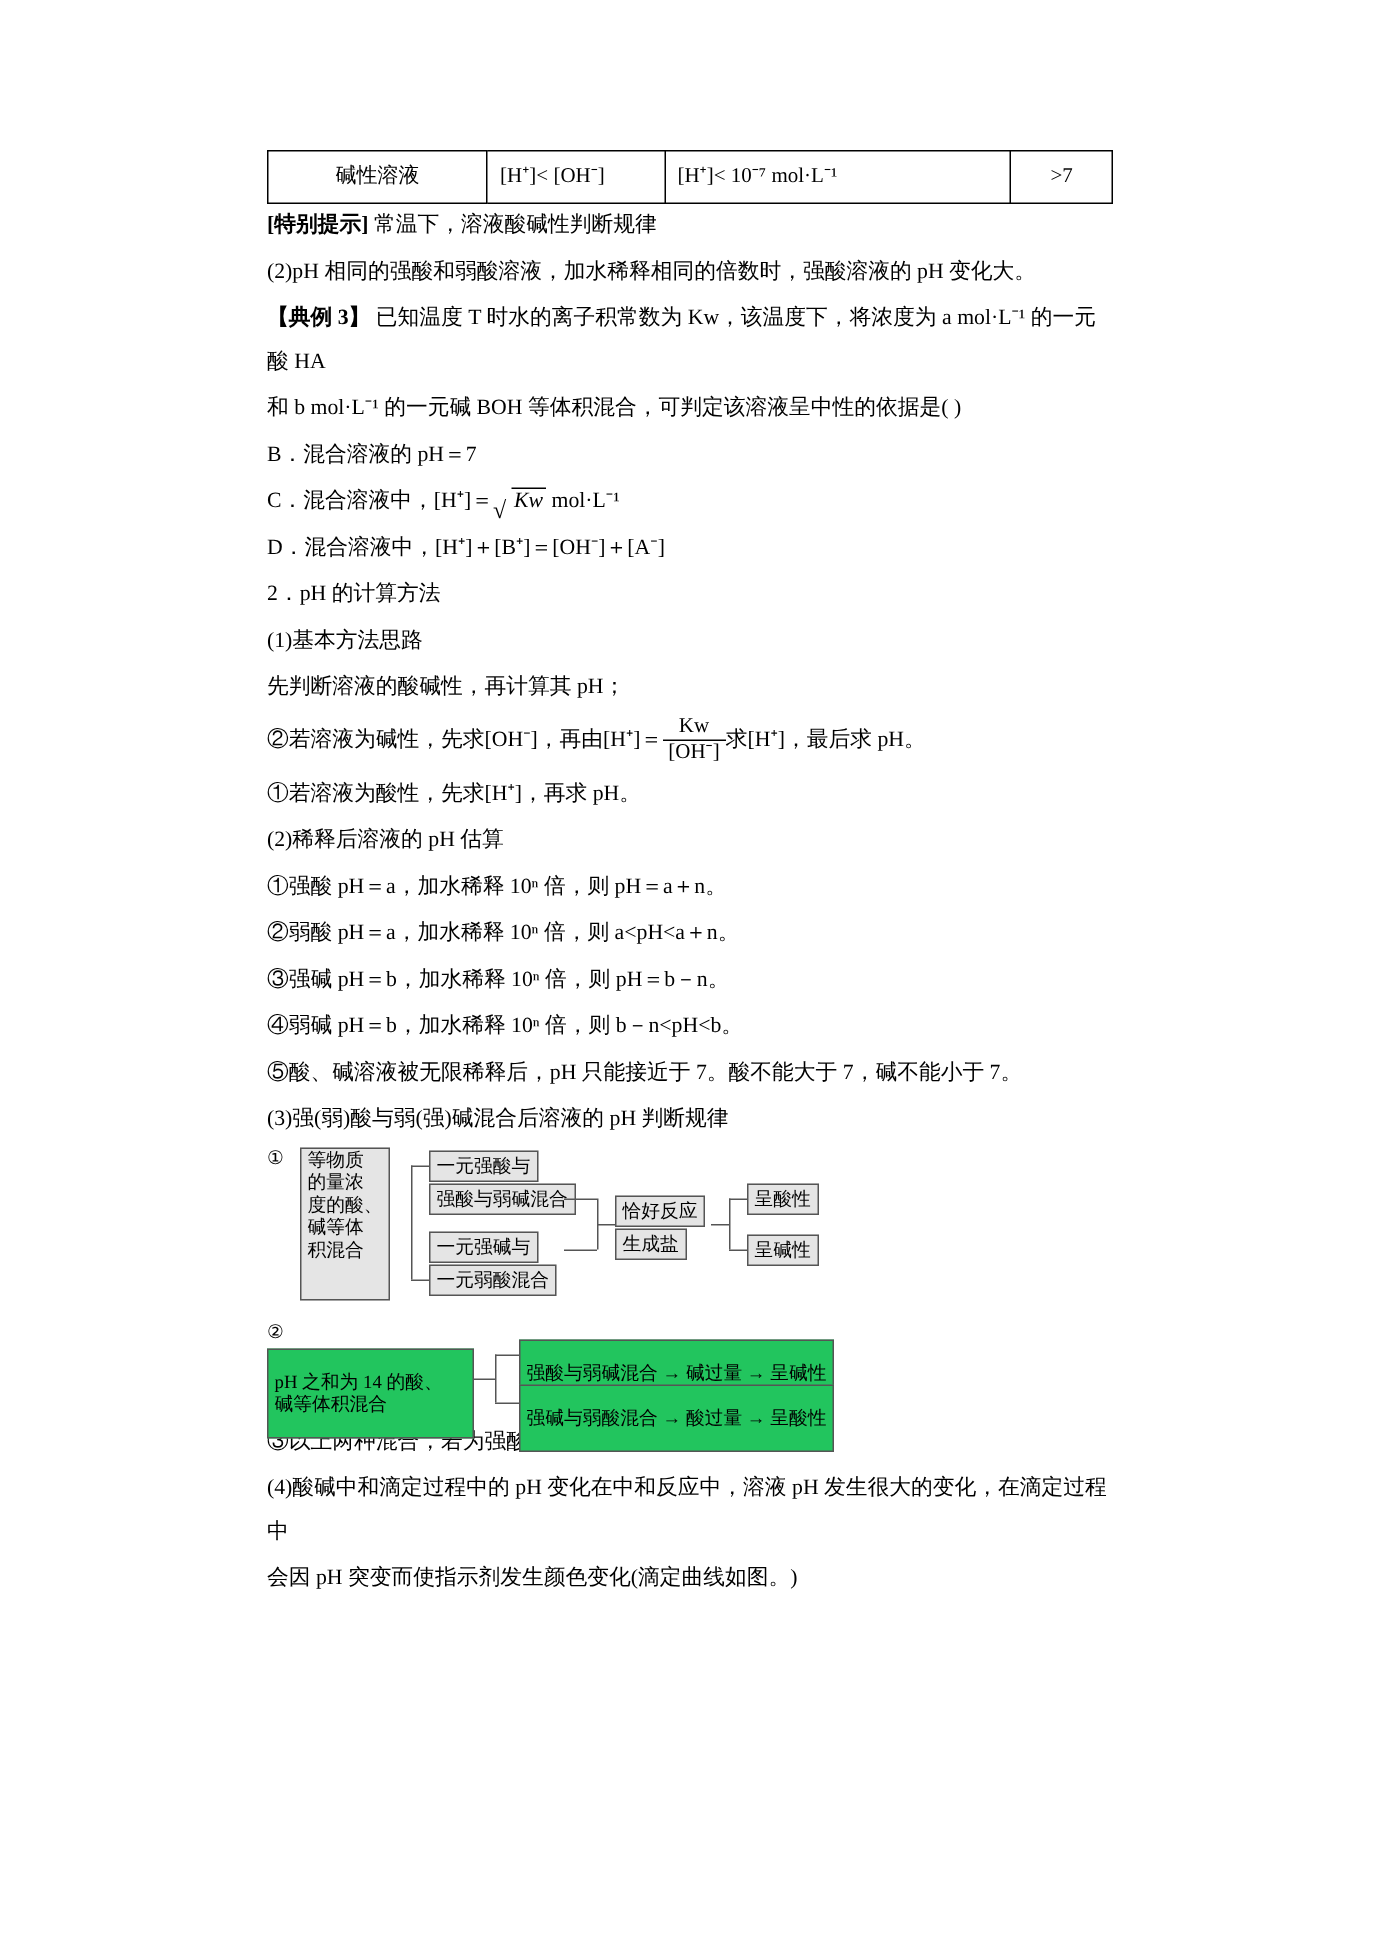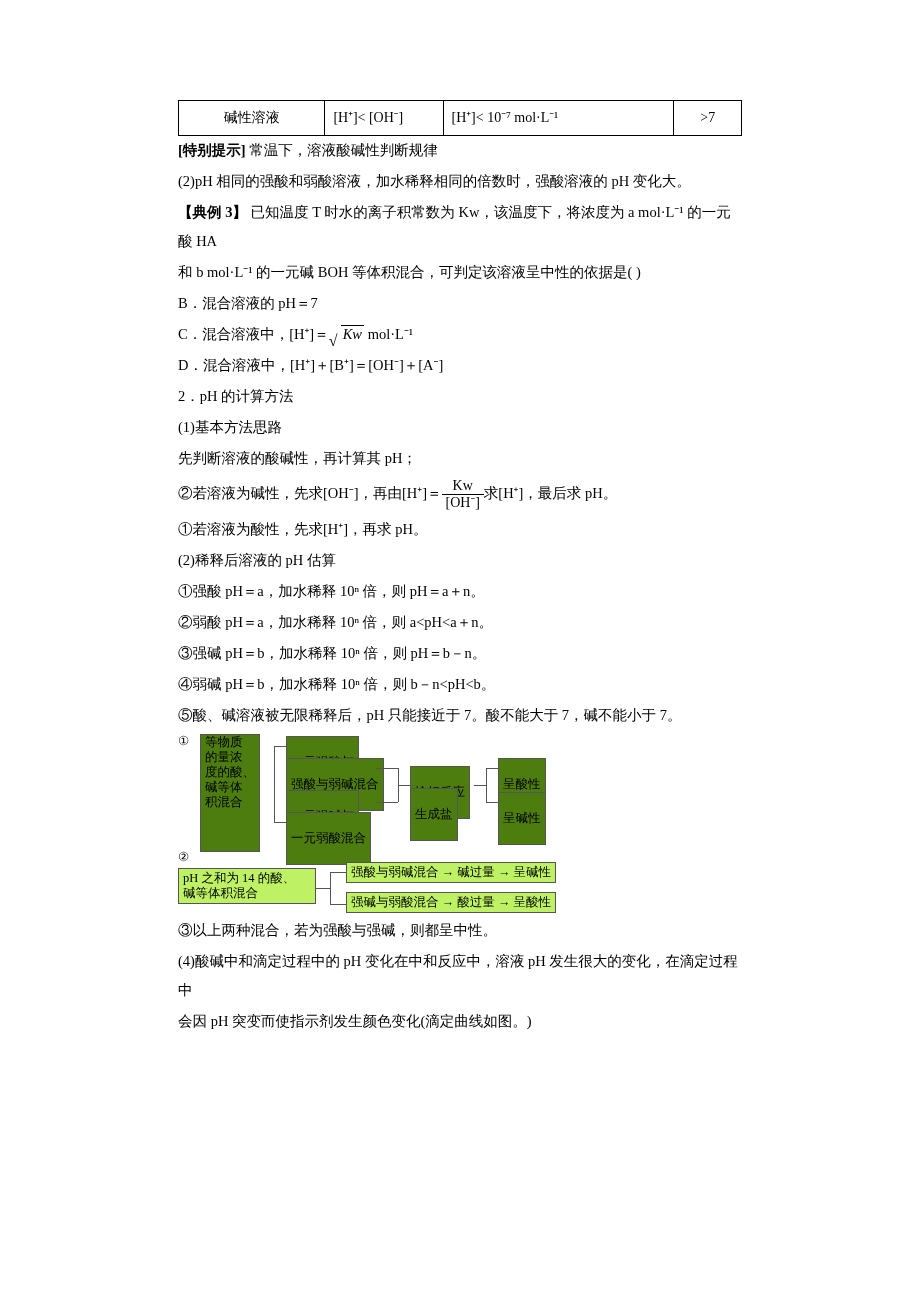--- a/index.html
+++ b/index.html
@@ -46,28 +46,28 @@
     left: -12px;
     top: -1px;
     font-size: 16px;
   }
   .frac { display: inline-block; text-align: center; vertical-align: middle; line-height: 1.0; font-size: 14px; }
   .frac .n { display:block; border-bottom:1px solid #000; padding: 0 4px 1px 4px; }
   .frac .d { display:block; padding: 1px 4px 0 4px; }
 
   
   .diagram1 { position: relative; width: 440px; height: 110px; margin: 4px 0 6px 0; font-size: 12.5px; line-height: 1.2; }
-  .dbox { position: absolute; border: 1px solid #555; padding: 18px 4px; background: #4d7c0f; }
+  .dbox { position: absolute; border: 1px solid #555; padding: 2px 4px; background: #e5e5e5; }
   .dtxt { position: absolute; }
   .hline { position: absolute; height: 1px; background: #555; }
   .vline { position: absolute; width: 1px; background: #555; }
 
   
   .diagram2 { position: relative; width: 470px; height: 58px; margin: 2px 0 8px 0; font-size: 12.5px; line-height: 1.2; }
-  .dbox2 { position: absolute; border: 1px solid #555; padding: 2px 4px; background: #bef264; }
+  .dbox2 { position: absolute; border: 1px solid #555; padding: 14px 4px; background: #22c55e; }
 </style>
 </head>
 <body>
 
 <div class="page">
 
   <table class="hdrtbl">
     <tbody>
         <tr>
       <td style="width:26%;text-align:center">碱性溶液</td>
@@ -102,20 +102,21 @@
   </p>
   <p class="p">①若溶液为酸性，先求[H⁺]，再求 pH。</p>
 
   <p class="p">(2)稀释后溶液的 pH 估算</p>
   <p class="p">①强酸 pH＝a，加水稀释 10ⁿ 倍，则 pH＝a＋n。</p>
   <p class="p">②弱酸 pH＝a，加水稀释 10ⁿ 倍，则 a&lt;pH&lt;a＋n。</p>
   <p class="p">③强碱 pH＝b，加水稀释 10ⁿ 倍，则 pH＝b－n。</p>
   <p class="p">④弱碱 pH＝b，加水稀释 10ⁿ 倍，则 b－n&lt;pH&lt;b。</p>
   <p class="p">⑤酸、碱溶液被无限稀释后，pH 只能接近于 7。酸不能大于 7，碱不能小于 7。</p>
 
+  <p class="p">(3)强(弱)酸与弱(强)碱混合后溶液的 pH 判断规律</p>
 
   <div class="diagram1">
     <span class="dtxt" style="left:0;top:0">①</span>
     <div class="dbox" style="left:22px;top:0;width:50px;height:98px;padding-top:0">
       <span>等物质</span><br>
       <span>的量浓</span><br>
       <span>度的酸、</span><br>
       <span>碱等体</span><br>
       <span>积混合</span>
     </div>

